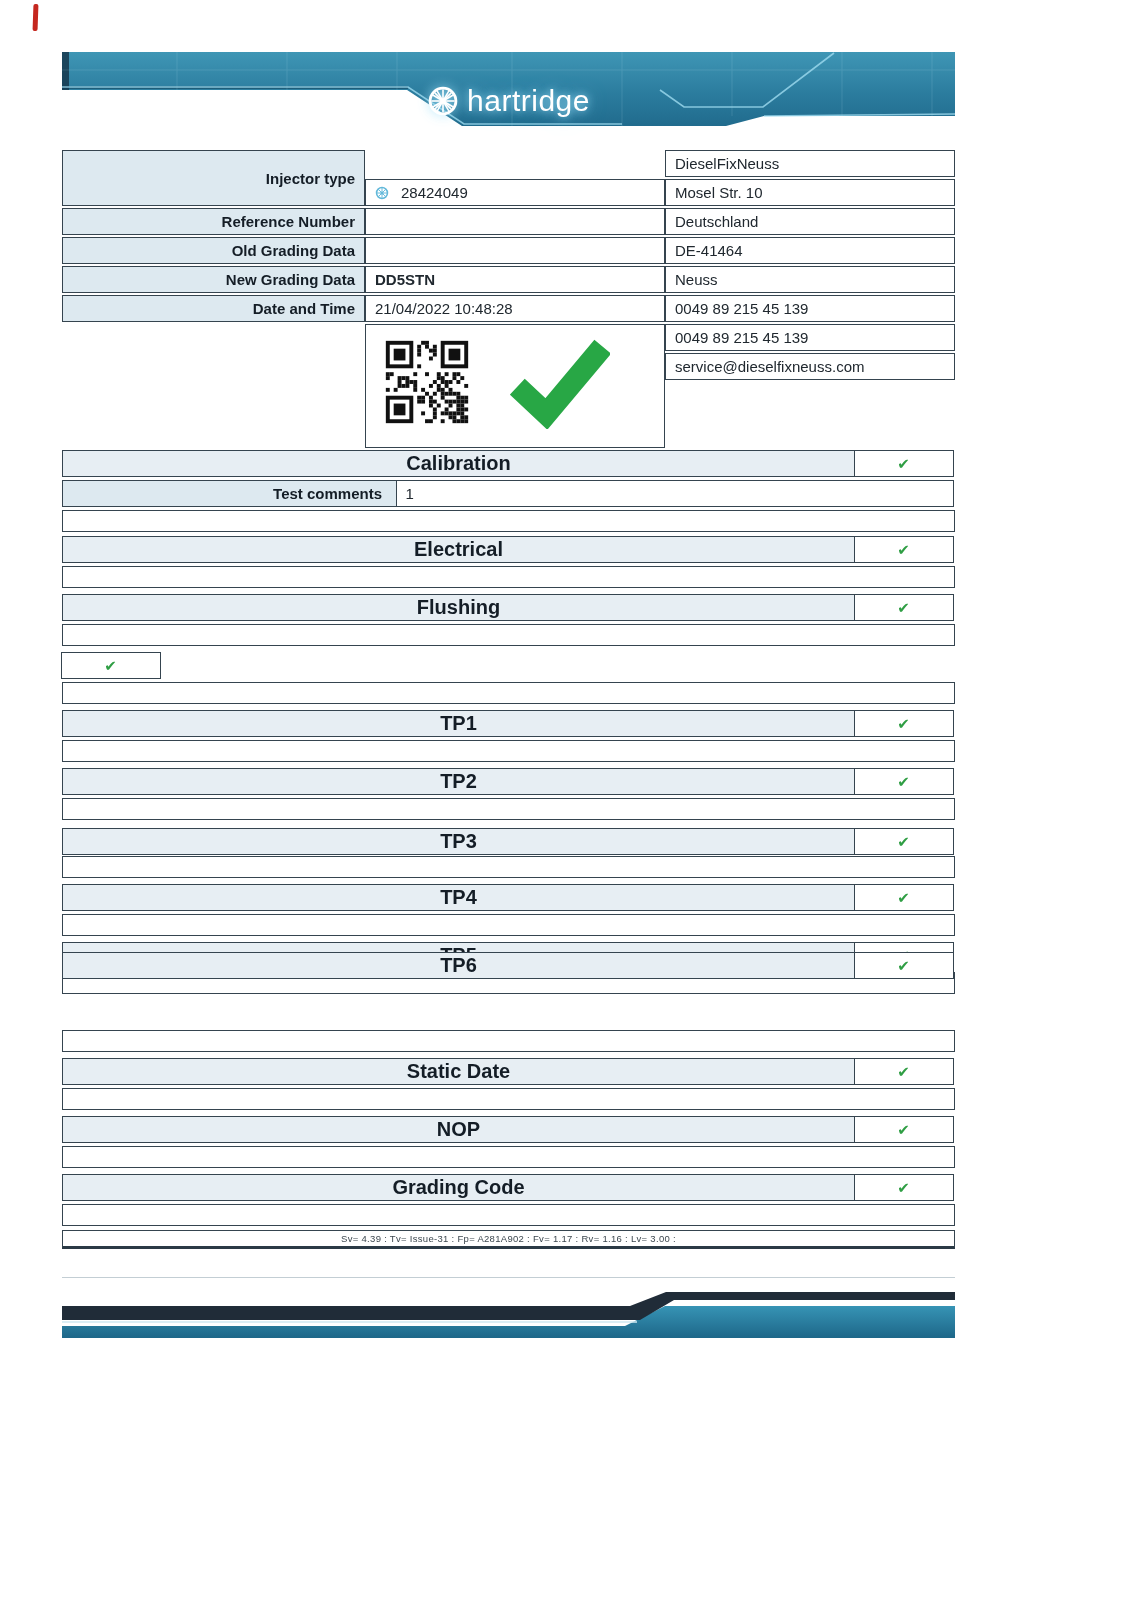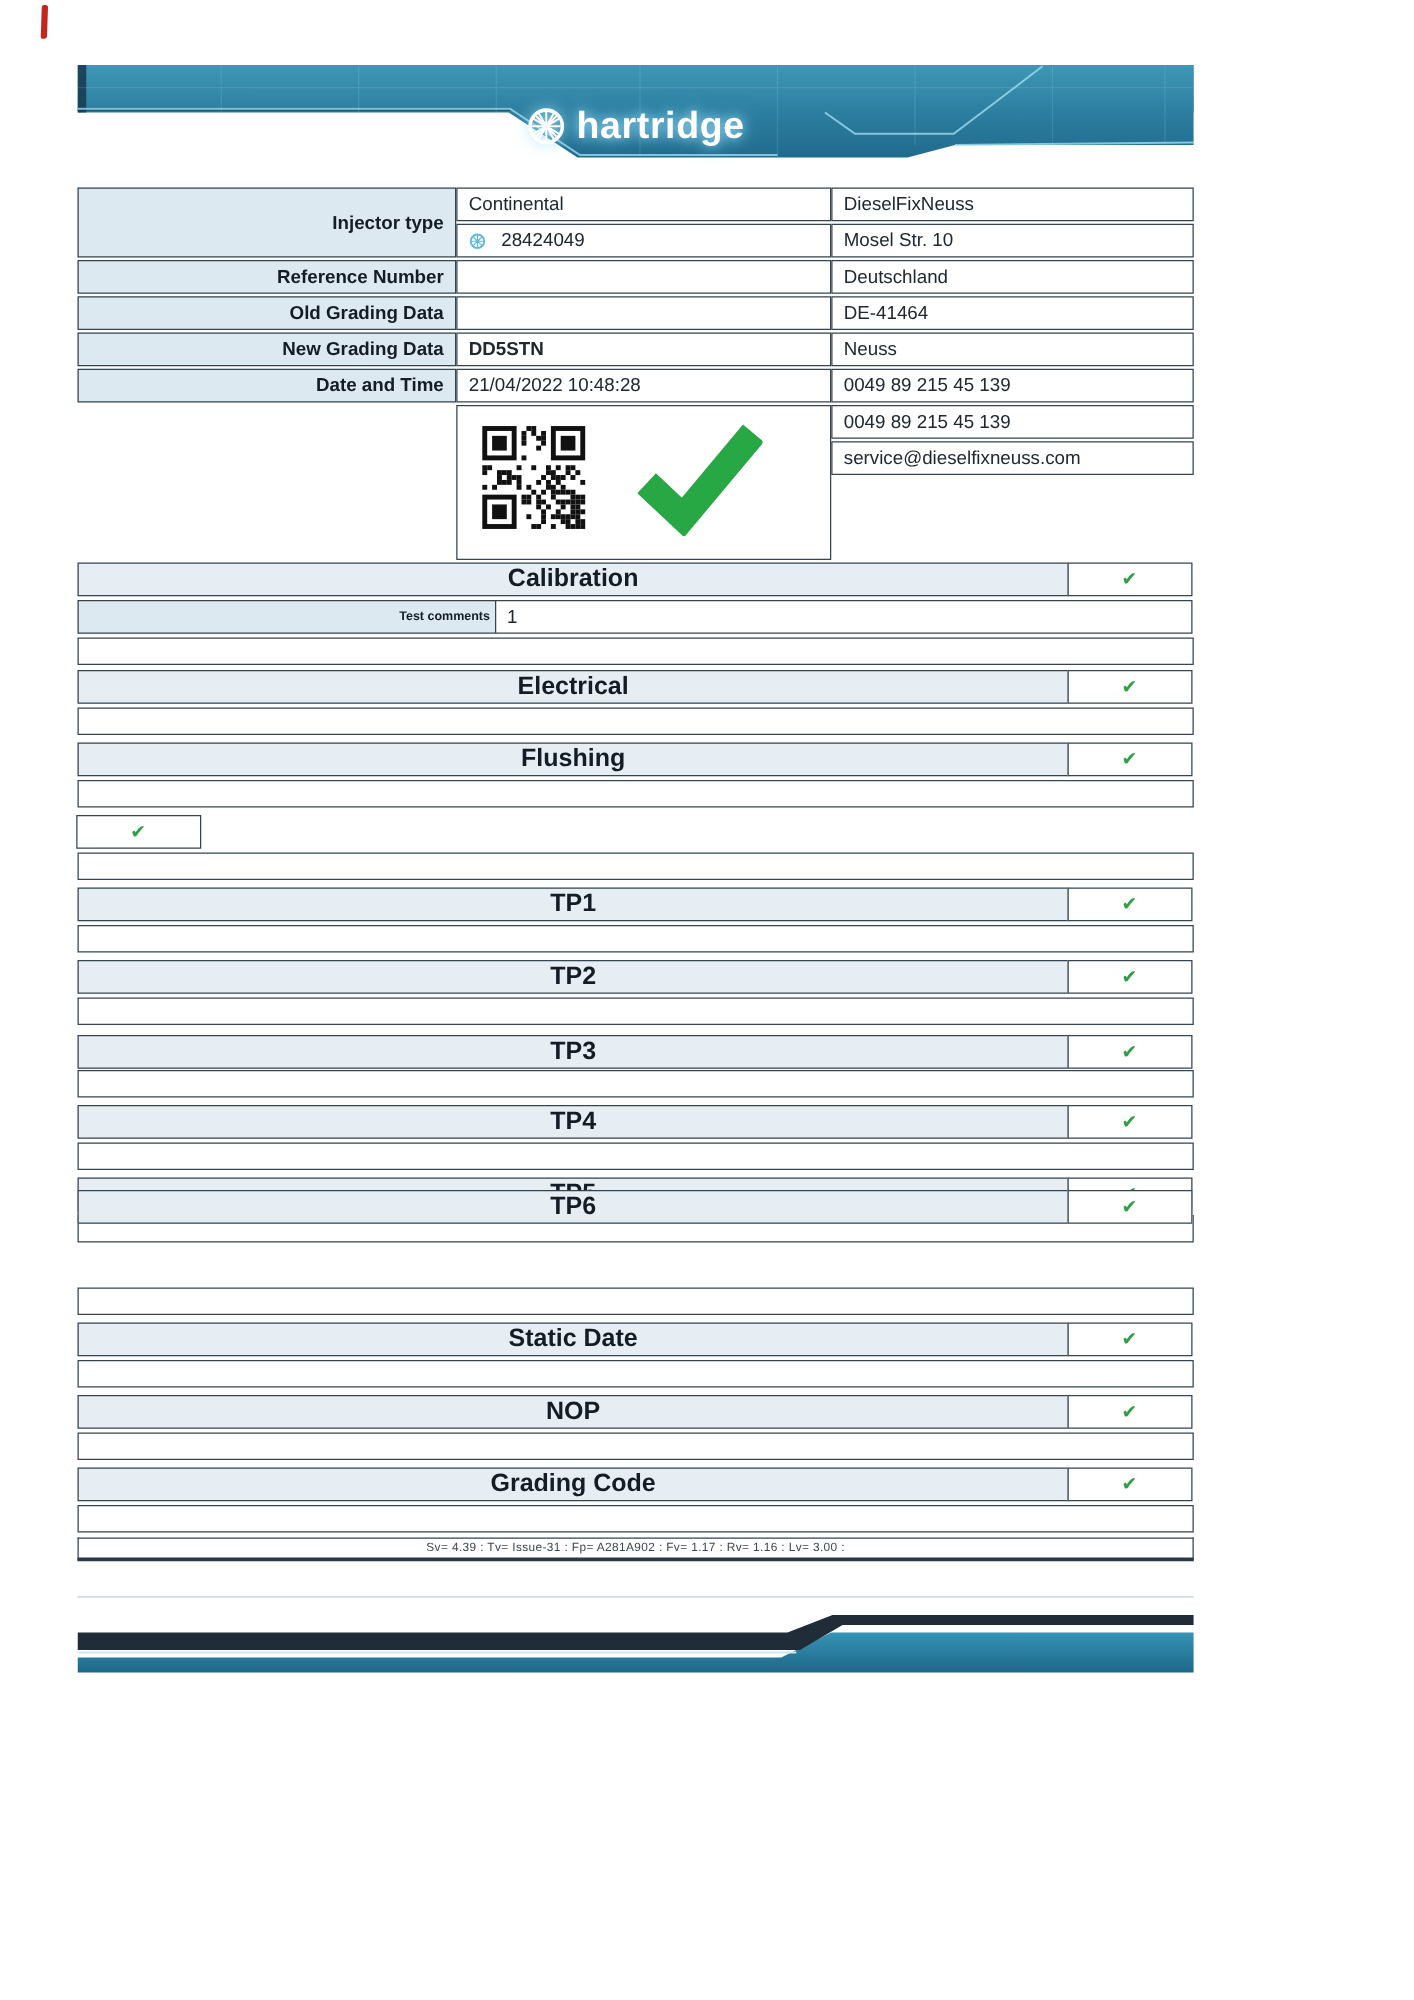--- a/index.html
+++ b/index.html
@@ -12,21 +12,21 @@
   }
   *{box-sizing:border-box;margin:0;padding:0}
   html,body{background:#ffffff}
   body{font-family:"Liberation Sans","DejaVu Sans",sans-serif;-webkit-font-smoothing:antialiased}
   .page{position:relative;width:1131px;height:1600px;background:#fff;overflow:hidden}
 
   
   .banner-svg{position:absolute;left:62px;top:50px}
   .logo-wrap{position:absolute;left:62px;top:82px;width:893px;height:38px;
     display:flex;align-items:center;justify-content:center;gap:8px;pointer-events:none}
-  .logo-text{color:#fff;font-weight:bold;font-size:30px;letter-spacing:.5px;
+  .logo-text{color:#fff;font-weight:normal;font-size:30px;letter-spacing:.5px;
     text-shadow:0 0 9px rgba(160,225,250,.95),0 0 18px rgba(120,205,240,.65)}
   .logo-wheel{filter:drop-shadow(0 0 6px rgba(160,225,250,.9))}
 
   .red-mark{position:absolute;left:33px;top:4px;width:5px;height:27px;background:#c5271f;
     border-radius:2px;transform:rotate(2deg)}
 
   
   .info-grid{position:absolute;left:62px;top:150px;width:893px;display:grid;
     grid-template-columns:303px 300px 290px;
     grid-template-rows:repeat(8,27px) 32px 32px;gap:2px 0}
@@ -40,21 +40,21 @@
 
   
   .sec-row{position:absolute;left:62px;width:893px;height:27px;display:flex}
   .sec-head{width:793px;height:27px;background:var(--sec-bg);border:1.5px solid var(--border);
     display:flex;align-items:center;justify-content:center;font-weight:bold;font-size:20px;color:var(--ink)}
   .sec-check{width:100px;height:27px;background:#fff;border:1.5px solid var(--border);margin-left:-1.5px;
     display:flex;align-items:center;justify-content:center}
   .ck{color:var(--green);font-size:15px;font-weight:bold;line-height:1}
   .comments-row{position:absolute;left:62px;top:480px;width:893px;height:27px;display:flex}
   .comments-label{width:335px;height:27px;background:var(--label-bg);border:1.5px solid var(--border);
-    display:flex;align-items:center;justify-content:flex-end;padding-right:4px;font-weight:bold;font-size:10px;color:var(--ink)}
+    display:flex;align-items:center;justify-content:flex-end;padding-right:14px;font-weight:bold;font-size:15px;color:var(--ink)}
   .comments-value{width:558px;height:27px;background:#fff;border:1.5px solid var(--border);margin-left:-1.5px;
     display:flex;align-items:center;padding-left:9px;font-size:15px;color:var(--val)}
   .empty-row{position:absolute;left:62px;width:893px;height:22px;background:#fff;border:1.5px solid var(--border)}
   .status-row{position:absolute;left:62px;top:1230px;width:893px;height:19px;background:#fff;
     border:1.5px solid var(--border);border-bottom:3px solid #2b3a46;
     display:flex;align-items:center;justify-content:center;font-size:9.5px;color:#3c474f;letter-spacing:.3px}
 
   .hairline{position:absolute;left:62px;top:1277px;width:893px;height:1px;background:#c3ced4}
 
   
@@ -122,21 +122,20 @@
     <span class="logo-text">hartridge</span>
   </div>
 
   <div class="info-grid">
     <div class="cell lab" style="grid-area:1/1/3/2">Injector type</div>
     <div class="cell lab" style="grid-area:3/1/4/2">Reference Number</div>
     <div class="cell lab" style="grid-area:4/1/5/2">Old Grading Data</div>
     <div class="cell lab" style="grid-area:6/1/7/2">Date and Time</div>
     <div class="cell lab" style="grid-area:5/1/6/2">New Grading Data</div>
 
-    <div class="cell" style="grid-area:1/2/2/3">Continental</div>
     <div class="cell" style="grid-area:2/2/3/3">
       <span class="serial-icon">
         <svg width="14" height="14" viewBox="0 0 36 36">
           <g stroke="#63b9da" fill="none">
             <circle cx="18" cy="18" r="14" stroke-width="4"></circle>
             <circle cx="18" cy="18" r="4" fill="#63b9da" stroke="none"></circle>
             <g stroke-width="2.4">
               <line x1="18" y1="5" x2="18" y2="31"></line>
                 <line x1="5" y1="18" x2="31" y2="18"></line>
               <line x1="9" y1="9" x2="27" y2="27"></line>

